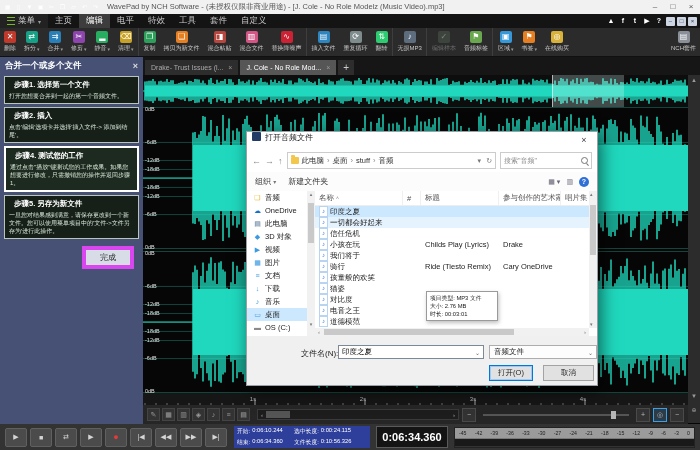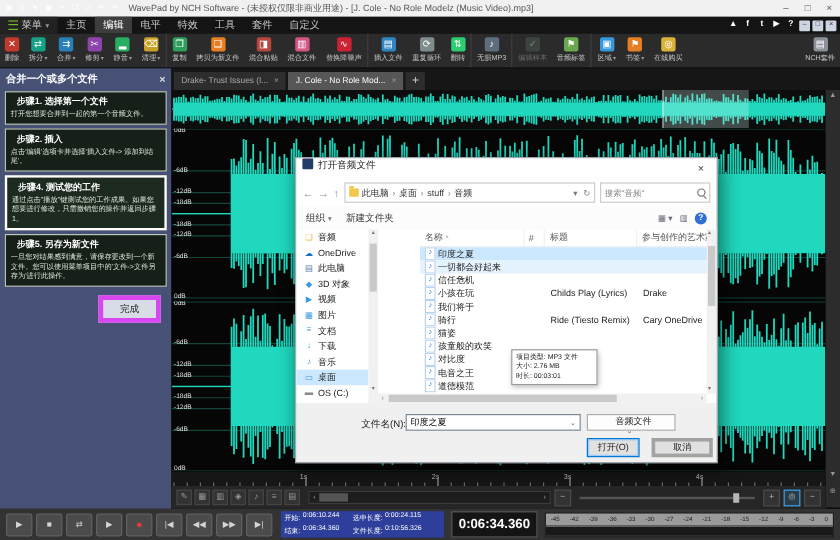--- a/index.html
+++ b/index.html
@@ -100,43 +100,43 @@
   .view-icons{margin-left:auto;display:flex;gap:6px;align-items:center;color:#667;font-size:7px;}
   .help-ico{width:10px;height:10px;border-radius:50%;background:#2f6fd6;color:#fff;font-size:7px;line-height:10px;text-align:center;font-weight:bold;}
   .dlg-body{position:absolute;left:0;top:59px;width:350px;height:145px;background:#fff;display:flex;}
   .tree{width:60px;position:relative;font-size:7.5px;overflow:hidden;}
   .tree-item{height:13px;display:flex;align-items:center;gap:3px;padding-left:6px;white-space:nowrap;}
   .tree-item.selected{background:#cce8ff;}
   .t-ico{width:9px;text-align:center;font-size:7px;flex:none;}
   .tree-scroll{width:8px;background:#f1f1f1;position:relative;color:#777;font-size:5px;text-align:center;}
   .ts-thumb{position:absolute;left:1px;top:12px;width:6px;height:40px;background:#c9c9c9;}
   .ts-a{position:absolute;left:0;width:8px;}
-  .list{flex:1;position:relative;font-size:7.5px;overflow:hidden;padding-left:35px;}
+  .list{flex:1;position:relative;font-size:7.5px;overflow:hidden;}
   .cols{display:flex;height:14px;border-bottom:1px solid #eee;color:#555;align-items:center;}
   .col{box-sizing:border-box;padding-left:4px;border-right:1px solid #f0f0f0;height:100%;display:flex;align-items:center;gap:2px;overflow:hidden;white-space:nowrap;}
   .c-name{width:88px;}.c-num{width:18px;}.c-title{width:78px;}.c-artist{width:62px;}.c-album{flex:1;}
   .sortmark{font-size:5px;color:#888;}
   .frow{height:11px;display:flex;align-items:center;}
   .frow.selected{background:#cce8ff;}
   .frow.hover{background:#e5f3ff;}
   .fcell{box-sizing:border-box;padding-left:4px;overflow:hidden;white-space:nowrap;display:flex;align-items:center;}
   .file-ico{flex:none;width:7px;height:9px;border:1px solid #b8d4f0;background:#fff;color:#2f6fd6;font-size:6px;line-height:8px;text-align:center;margin-right:2px;}
   .list-vscroll{position:absolute;right:0;top:0;width:8px;height:137px;background:#f1f1f1;color:#777;font-size:5px;text-align:center;}
   .lv-thumb{position:absolute;left:1px;top:14px;width:6px;height:50px;background:#c9c9c9;}
   .list-hscroll{position:absolute;left:0;bottom:0;height:8px;width:274px;background:#f1f1f1;display:flex;align-items:center;color:#777;font-size:6px;}
   .lh-thumb{width:190px;height:6px;background:#c9c9c9;margin:0 1px;}
   .tooltip{position:absolute;left:111px;top:100px;width:64px;background:#fff;border:1px solid #9a9a9a;box-shadow:1px 2px 4px rgba(0,0,0,.25);padding:2px 3px;font-size:5.8px;line-height:8px;color:#222;z-index:6;}
   .dlg-bottom{position:absolute;left:0;bottom:0;width:350px;height:49px;background:#f0f0f0;}
   .fn-label{position:absolute;left:54px;top:12px;font-size:8px;}
   .fn-input{position:absolute;left:91px;top:9px;width:146px;height:14px;border:1px solid #7a8a99;background:#fff;display:flex;align-items:center;box-sizing:border-box;}
   .fn-input input{flex:1;border:0;outline:0;font-size:7.5px;padding:0 3px;font-family:inherit;background:transparent;}
   .combo-caret{font-size:6px;color:#666;padding-right:3px;}
-  .ft-combo{position:absolute;left:242px;top:9px;width:74px;height:14px;border:1px solid #adadad;background:#fdfdfd;display:flex;align-items:center;box-sizing:border-box;font-size:7.5px;flex-direction:column;}
+  .ft-combo{position:absolute;left:242px;top:9px;width:108px;height:14px;border:1px solid #adadad;background:#fdfdfd;display:flex;align-items:center;box-sizing:border-box;font-size:7.5px;}
   .ft-combo span:first-child{flex:1;padding-left:4px;}
-  .btn{position:absolute;height:16px;background:#e1e1e1;border:3px solid #a3a3a3;font-size:7.5px;display:flex;align-items:center;justify-content:center;box-sizing:border-box;}
+  .btn{position:absolute;height:16px;background:#e1e1e1;border:1px solid #a3a3a3;font-size:7.5px;display:flex;align-items:center;justify-content:center;box-sizing:border-box;}
   .btn.primary{border:1px solid #0078d7;box-shadow:inset 0 0 0 1px #9ecbf5;}
   .btn-open{left:242px;top:29px;width:44px;}
   .btn-cancel{left:296px;top:29px;width:51px;}
 </style>
 </head>
 <body>
 
 <div id="app">
 
   <div class="titlebar">
@@ -760,31 +760,31 @@
                 <span>骑行</span>
               </span>
               <span class="fcell c-num"></span>
               <span class="fcell c-title">Ride (Tiesto Remix)</span>
               <span class="fcell c-artist">Cary OneDrive</span>
               <span class="fcell c-album"></span>
             </div>
             <div class="frow">
               <span class="fcell c-name">
                 <span class="file-ico">♪</span>
-                <span>猫姿</span>
+                <span>孩童般的欢笑</span>
               </span>
               <span class="fcell c-num"></span>
               <span class="fcell c-title"></span>
               <span class="fcell c-artist"></span>
               <span class="fcell c-album"></span>
             </div>
             <div class="frow">
               <span class="fcell c-name">
                 <span class="file-ico">♪</span>
-                <span>孩童般的欢笑</span>
+                <span>猫姿</span>
               </span>
               <span class="fcell c-num"></span>
               <span class="fcell c-title"></span>
               <span class="fcell c-artist"></span>
               <span class="fcell c-album"></span>
             </div>
             <div class="frow">
               <span class="fcell c-name">
                 <span class="file-ico">♪</span>
                 <span>对比度</span>

